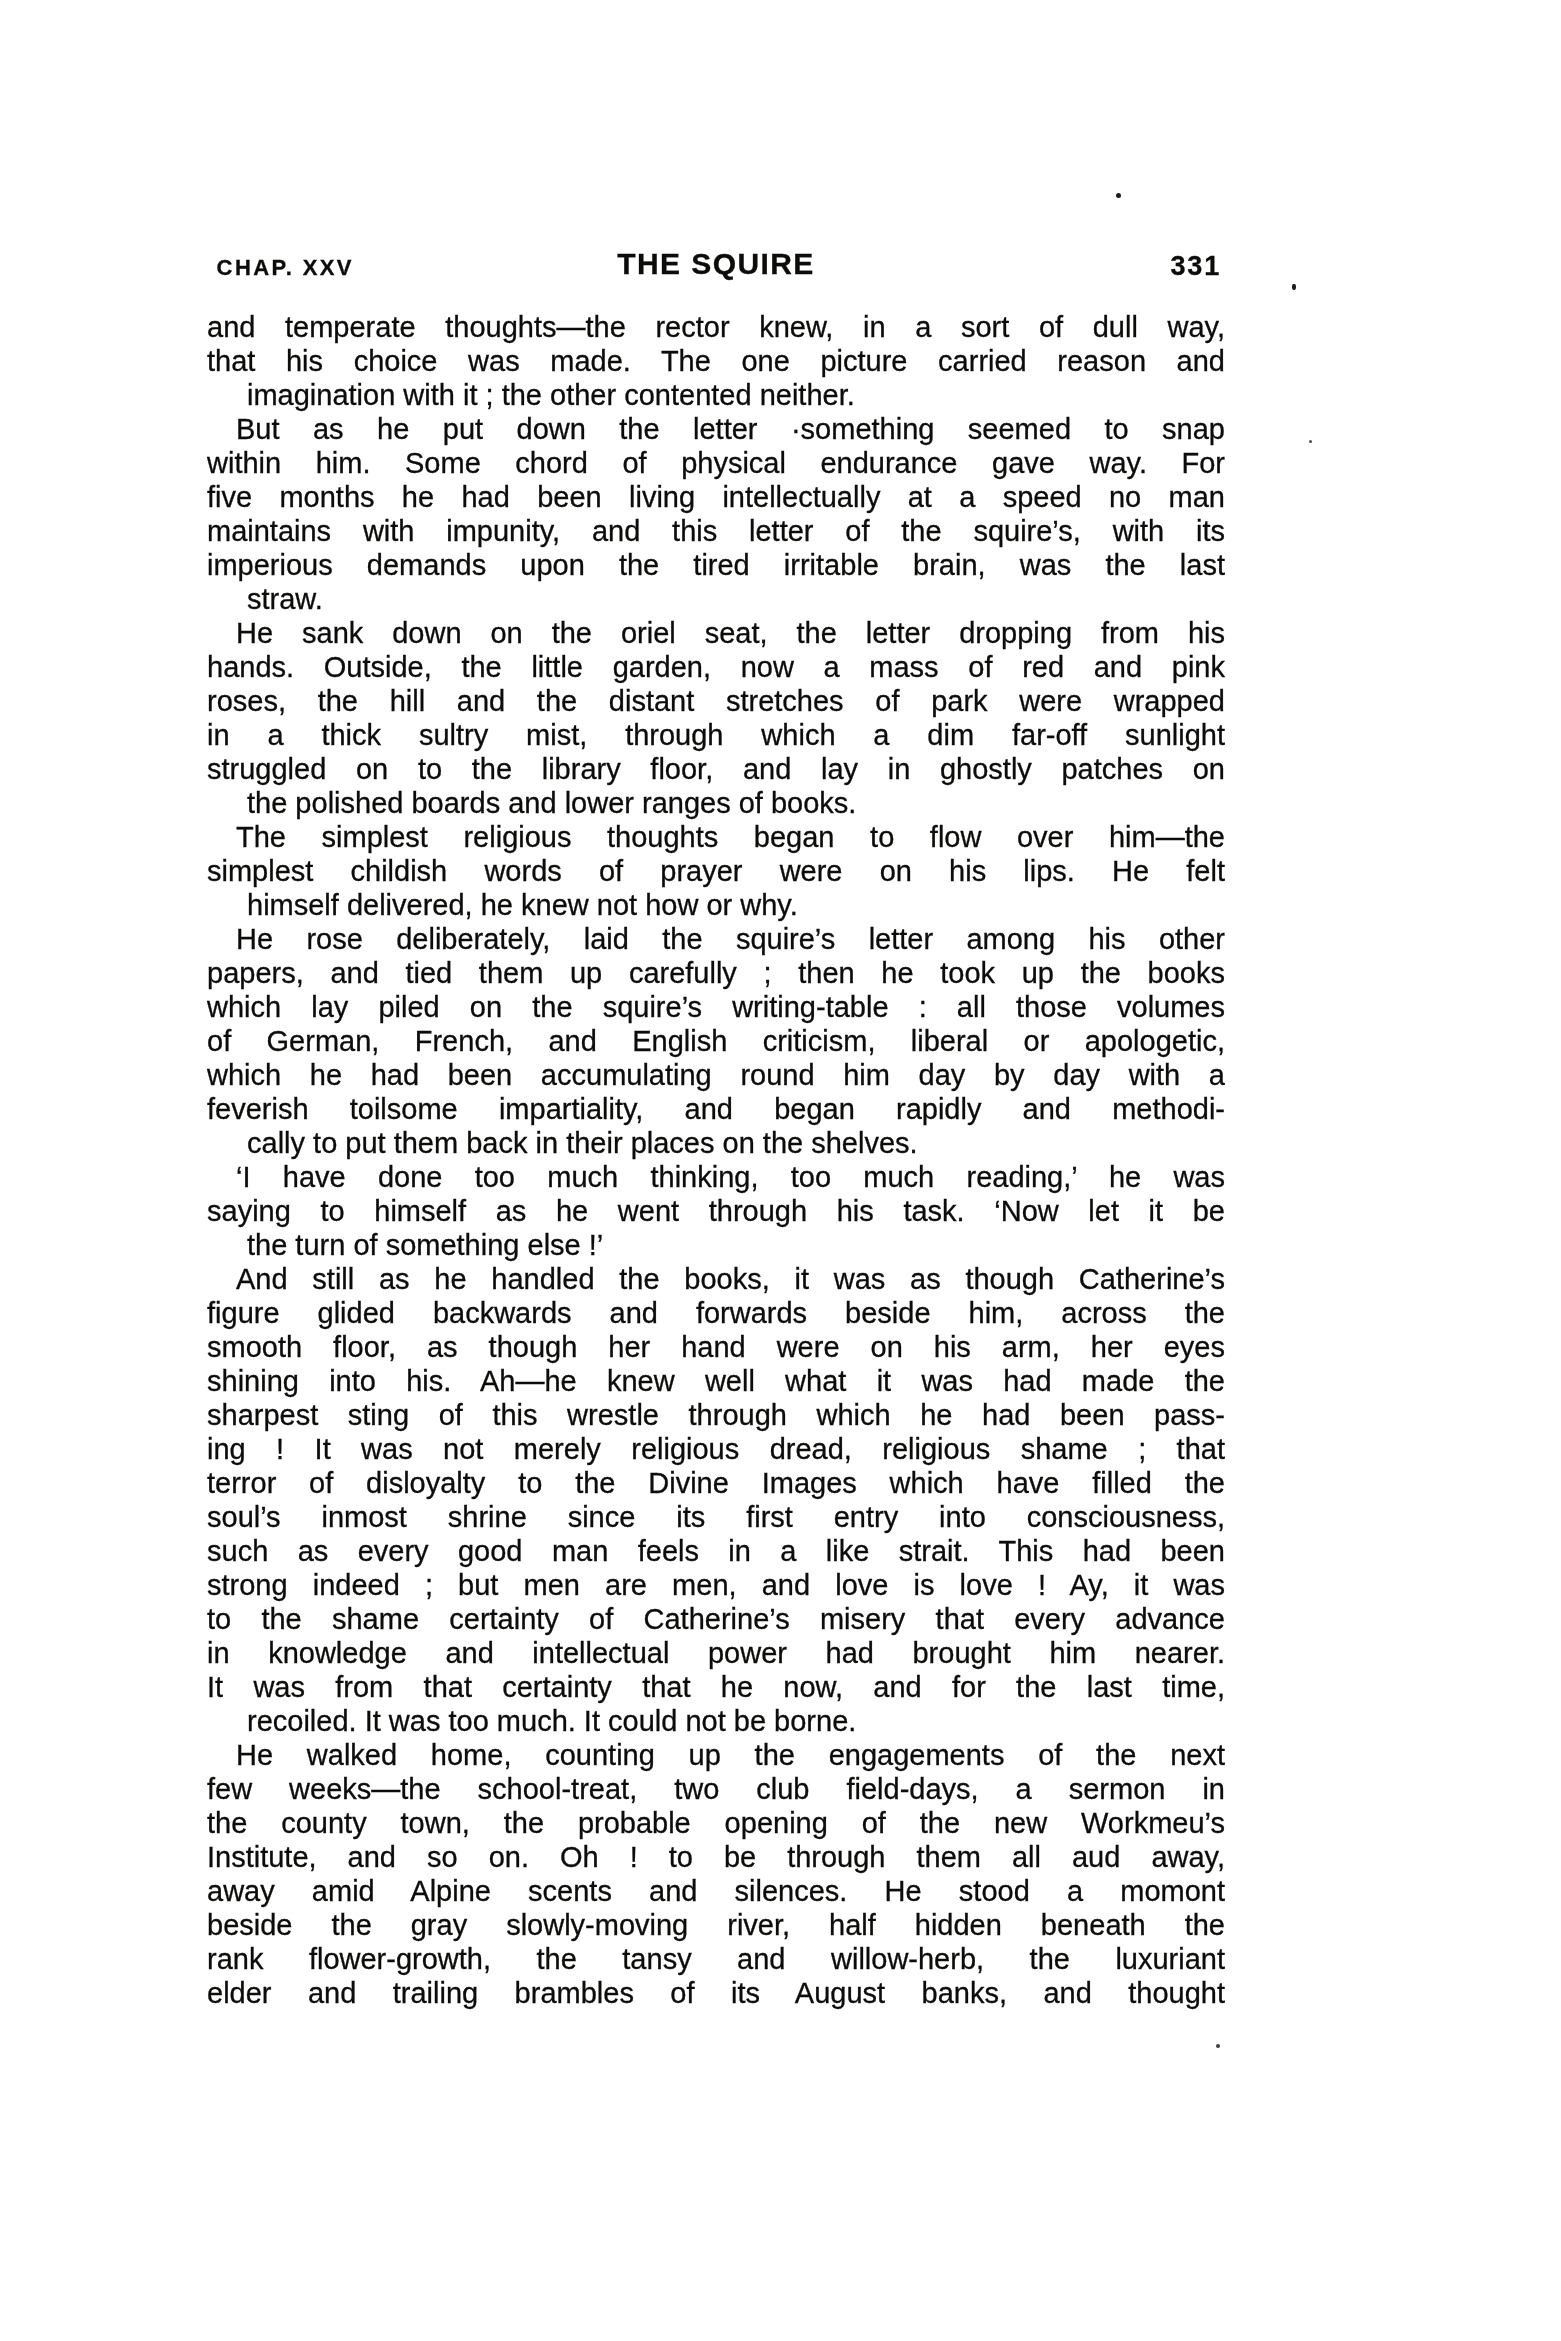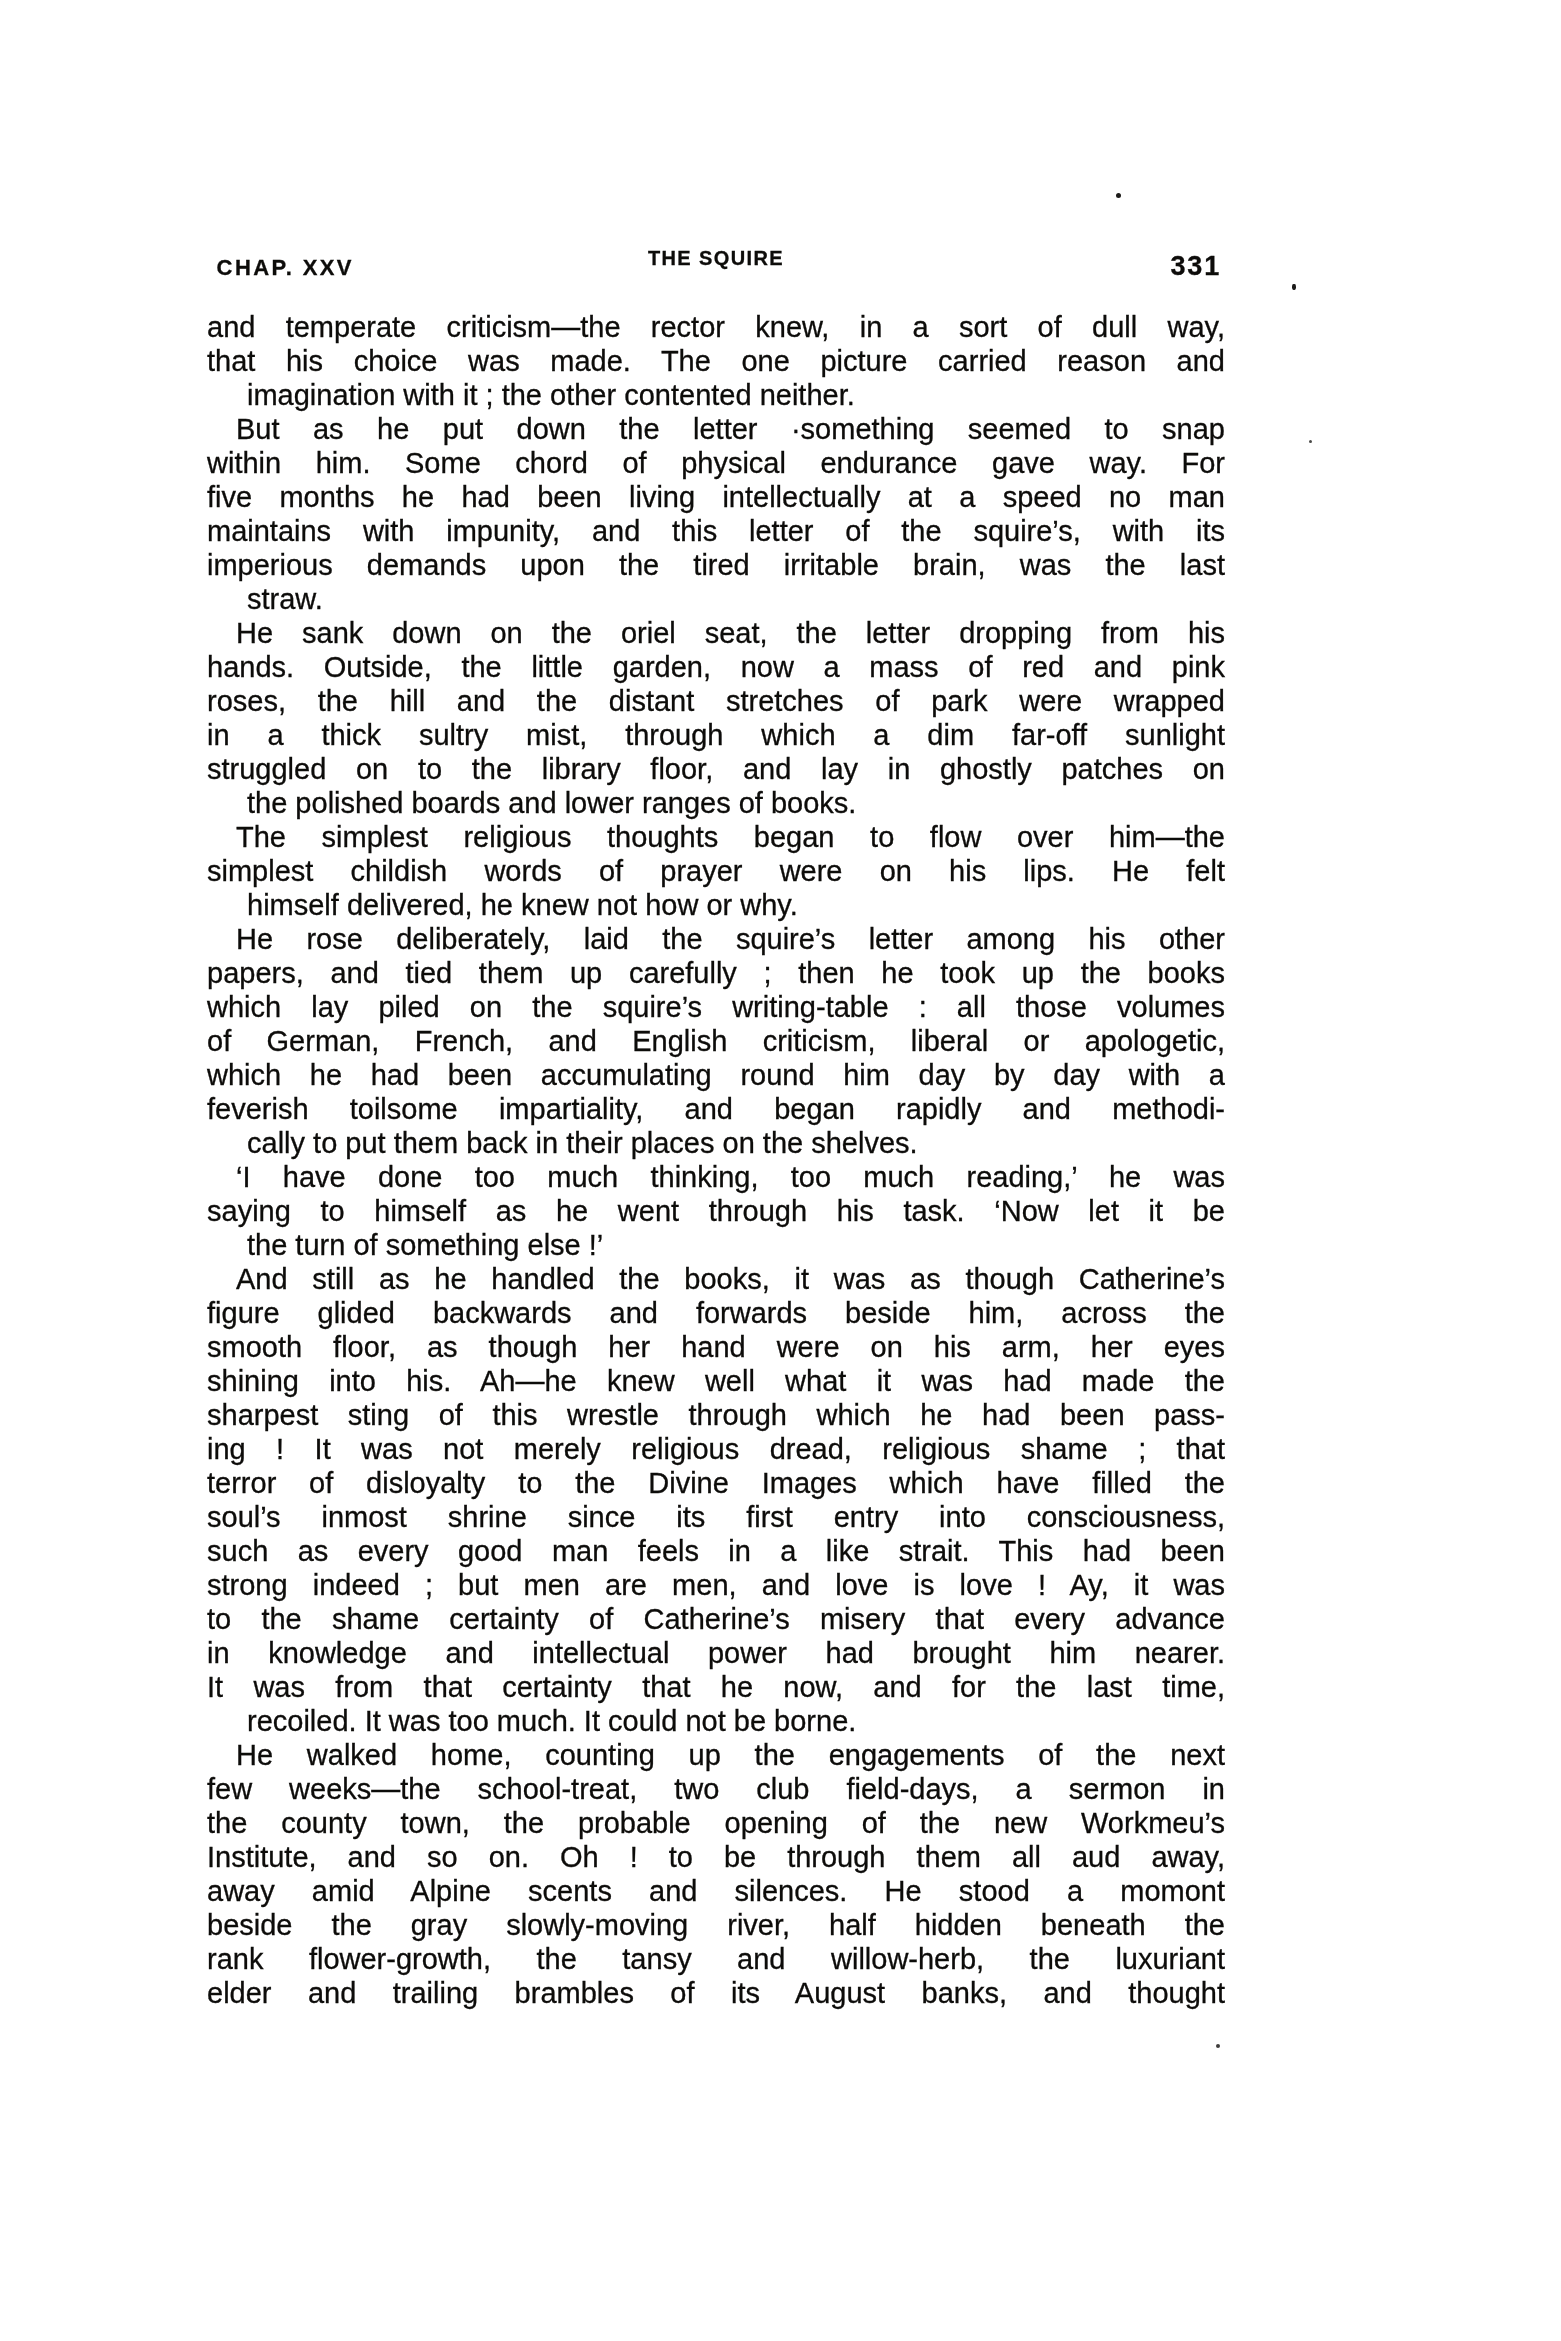--- a/index.html
+++ b/index.html
@@ -35,21 +35,21 @@
     font-weight: bold;
     letter-spacing: 2.4px;
     white-space: nowrap;
   }
   .title {
     position: absolute;
     left: 0;
     width: 100%;
     top: 247px;
     text-align: center;
-    font-size: 20px;
+    font-size: 30px;
     font-weight: bold;
     letter-spacing: 1.4px;
     white-space: nowrap;
   }
   .folio {
     position: absolute;
     right: 3.8px;
     top: 251px;
     font-size: 27px;
     font-weight: bold;
@@ -93,21 +93,21 @@
 <div class="sheet">
 
   <header class="running-head">
     <span class="chap">CHAP. XXV</span>
     <span class="title">THE SQUIRE</span>
     <span class="folio">331</span>
   </header>
 
   <main class="text-block">
     <div class="para">
-        <div class="line">and temperate criticism—the rector knew, in a sort of dull way,</div>
+        <div class="line">and temperate thoughts—the rector knew, in a sort of dull way,</div>
         <div class="line">that his choice was made. The one picture carried reason and</div>
         <div class="line line-end">imagination with it ; the other contented neither.</div>
       </div>
     <div class="para">
         <div class="line line-indent">But as he put down the letter ·something seemed to snap</div>
         <div class="line">within him. Some chord of physical endurance gave way. For</div>
         <div class="line">five months he had been living intellectually at a speed no man</div>
         <div class="line">maintains with impunity, and this letter of the squire’s, with its</div>
         <div class="line">imperious demands upon the tired irritable brain, was the last</div>
         <div class="line line-end">straw.</div>

